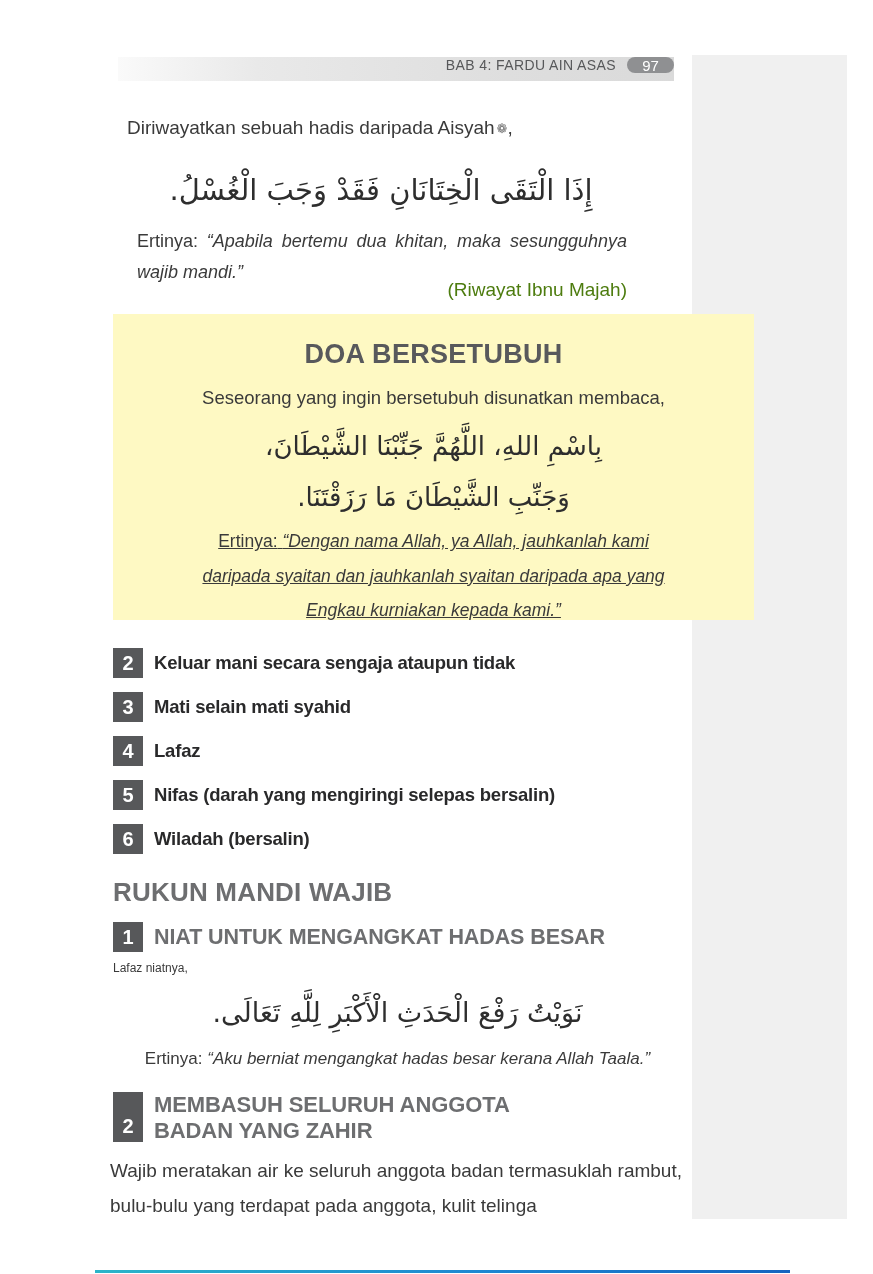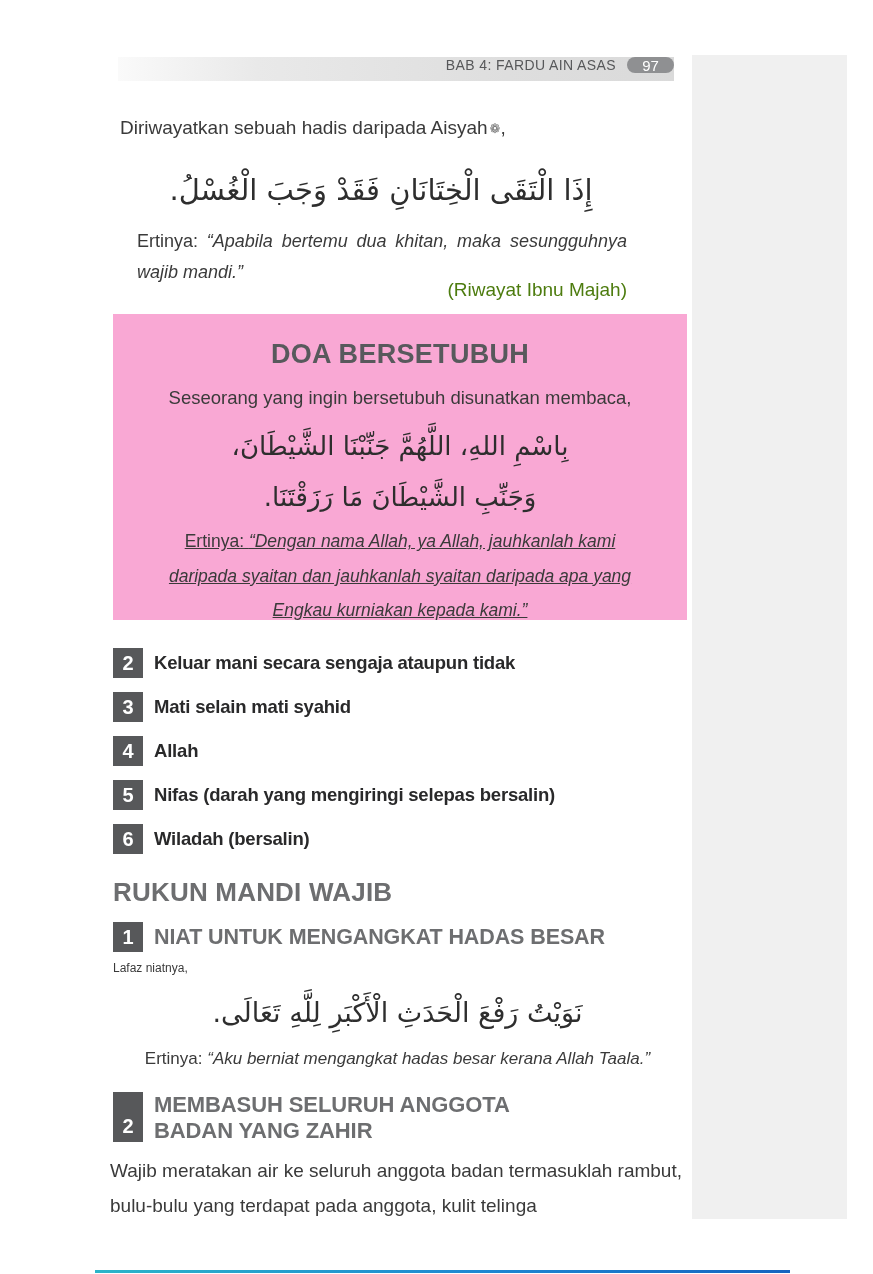--- a/index.html
+++ b/index.html
@@ -49,21 +49,21 @@
     color: #ffffff;
     font-size: 15px;
     display: flex;
     align-items: center;
     justify-content: center;
   }
 
   
   .intro-paragraph {
     position: absolute;
-    left: 120px; top: 117px;
+    left: 127px; top: 117px;
     width: 500px;
     font-size: 19px;
     color: #3a3a3a;
   }
   .honorific {
     font-size: 13px;
     color: #6b6b6b;
     position: relative;
     top: -1px;
     padding-left: 2px;
@@ -101,22 +101,22 @@
     width: 490px;
     text-align: right;
     font-size: 19px;
     color: #4d7c0f;
   }
 
   
   .doa-box {
     position: absolute;
     left: 113px; top: 314px;
-    width: 574px; height: 306px;
-    background: #f9a8d4;
+    width: 641px; height: 306px;
+    background: #fef9c3;
     text-align: center;
   }
   .doa-title {
     margin-top: 25px;
     font-size: 27px;
     font-weight: 700;
     letter-spacing: 0.3px;
     color: #58595c;
   }
   .doa-intro {
@@ -275,21 +275,21 @@
     <div class="list-row">
       <span class="num-badge">2</span>
       <span class="list-label">Keluar mani secara sengaja ataupun tidak</span>
     </div>
     <div class="list-row">
       <span class="num-badge">3</span>
       <span class="list-label">Mati selain mati syahid</span>
     </div>
     <div class="list-row">
       <span class="num-badge">4</span>
-      <span class="list-label">Allah</span>
+      <span class="list-label">Lafaz</span>
     </div>
     <div class="list-row">
       <span class="num-badge">5</span>
       <span class="list-label">Nifas (darah yang mengiringi selepas bersalin)</span>
     </div>
     <div class="list-row">
       <span class="num-badge">6</span>
       <span class="list-label">Wiladah (bersalin)</span>
     </div>
   </div>

